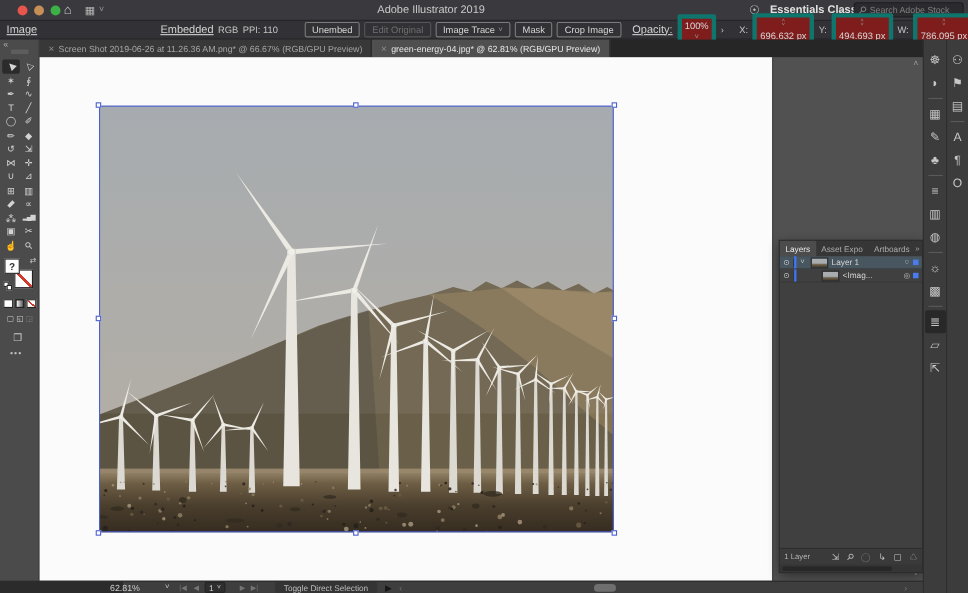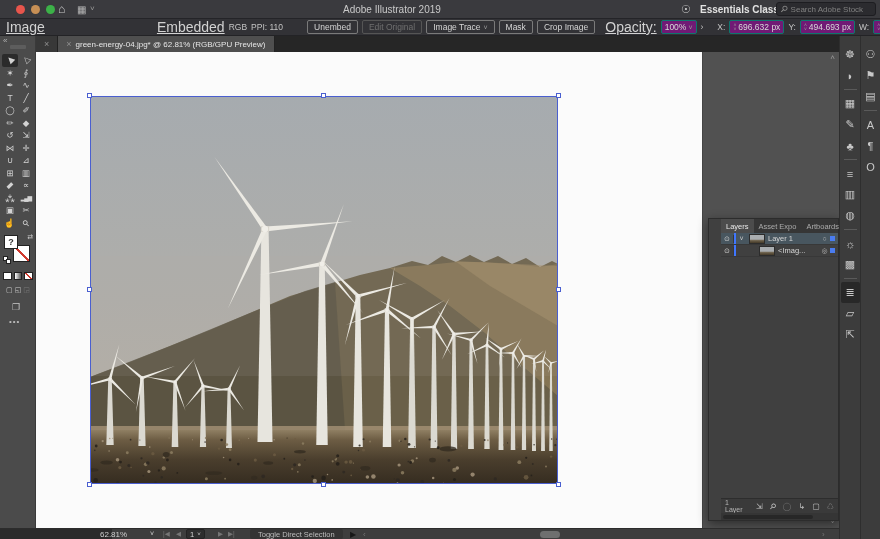--- a/index.html
+++ b/index.html
@@ -16,25 +16,25 @@
   .bulb-ic { position:absolute; left:681px; top:3px; font-size:11px; color:#cfcfcf; }
   .ws-name { position:absolute; left:700px; top:4px; font-size:10px; font-weight:bold; color:#e2e2e2; }
   .ws-name-chev { position:absolute; left:762px; top:5px; font-size:8px; color:#a9a9a9; }
   .searchbox { position:absolute; left:776px; top:2px; width:100px; height:14px; background:#2b2b2f; border:1px solid #1d1d21; border-radius:3px; display:flex; align-items:center; padding:0 4px; gap:3px; }
   .searchbox .mag { font-size:9px; color:#8d8d8d; display:inline-block; transform:rotate(45deg); }
   .searchbox input { flex:1; background:transparent; border:none; outline:none; color:#bdbdbd; font-size:8px; font-family:"Liberation Sans",sans-serif; width:70px; }
   .searchbox input::placeholder { color:#808080; }
 
   
   .controlbar { position:absolute; left:0; top:19px; width:880px; height:17px; background:#323236; border-bottom:1px solid #232326; display:flex; align-items:center; padding:0 6px; gap:4px; white-space:nowrap; }
-  .cb-link { color:#d2d2d2; text-decoration:underline; font-size:14px; }
+  .cb-link { color:#d2d2d2; text-decoration:underline; font-size:10px; }
   .cb-text { color:#c4c4c4; font-size:8.5px; }
   .cb-btn { border:1px solid #7a7a7a; border-radius:2px; color:#d6d6d6; font-size:8.5px; padding:1px 6px; background:transparent; display:inline-flex; align-items:center; gap:3px; }
   .cb-btn.disabled { color:#6f6f6f; border-color:#555; }
-  .cb-field { background:#701a75; border:1px solid #0f766e; border-radius:2px; color:#d8d8d8; font-size:8.5px; padding:1px 3px; display:inline-flex; align-items:center; gap:2px; }
+  .cb-field { background:#7f1d1d; border:4px solid #0f766e; border-radius:2px; color:#d8d8d8; font-size:8.5px; padding:1px 3px; display:inline-flex; align-items:center; gap:2px;flex-direction:column; }
   .stepper { display:inline-flex; flex-direction:column; line-height:4px; font-size:5px; color:#9a9a9a; }
   .chev8 { font-size:7px; color:#9a9a9a; }
   .ref-grid { width:11px; height:11px; display:inline-block; background-image:radial-gradient(#bdbdbd 1px, transparent 1.2px); background-size:4px 4px; background-position:1px 1px; }
   .chain-btn { background:#1f1f22; border:1px solid #141416; border-radius:2px; padding:0 3px; color:#cfcfcf; font-size:9px; }
 
   
   .tabbar { position:absolute; left:36px; top:36px; width:803px; height:16px; background:#262626; display:flex; }
   .doc-tab { height:16px; display:flex; align-items:center; gap:4px; padding:0 8px; font-size:8px; color:#a5a5a5; background:#383838; border-right:1px solid #222; }
   .doc-tab.active { background:#4f4f4f; color:#e6e6e6; }
   .tab-close { font-size:9px; color:#8f8f8f; }
@@ -80,21 +80,21 @@
 
   
   .dock { position:absolute; top:36px; height:503px; width:21px; background:#3c3c3c; border-left:1px solid #2e2e2e; display:flex; flex-direction:column; align-items:center; padding-top:8px; }
   #dock1 { left:839px; }
   #dock2 { left:860px; width:20px; }
   .dock-ic { width:19px; height:21px; display:flex; align-items:center; justify-content:center; color:#c8c8c8; font-size:11px; border-radius:2px; flex:none; }
   .dock-ic.active { background:#282828; }
   .dock-div { width:13px; height:1px; background:#5a5a5a; margin:3px 0; flex:none; }
 
   
-  .layers-panel { position:absolute; left:708px; top:218px; width:131px; height:303px; background:#404040; border:1px solid #2c2c2c; box-shadow:0 3px 10px rgba(0,0,0,.45); display:flex; flex-direction:column;padding-left:12px; }
+  .layers-panel { position:absolute; left:708px; top:218px; width:131px; height:303px; background:#404040; border:1px solid #2c2c2c; box-shadow:0 3px 10px rgba(0,0,0,.45); display:flex; flex-direction:column; }
   .lp-tabs { height:14px; background:#363636; display:flex; align-items:stretch; font-size:7.5px; color:#ababab; }
   .lp-tab { padding:0 5px; display:flex; align-items:center; white-space:nowrap; }
   .lp-tab.active { background:#4c4c4c; color:#e8e8e8; }
   .lp-tabs .lp-right { margin-left:auto; display:flex; align-items:center; gap:3px; padding-right:3px; color:#9d9d9d; font-size:7px; }
   .lp-body { flex:1; position:relative; background:#404040; }
   .lp-row { height:12px; display:flex; align-items:center; font-size:7.5px; color:#d5d5d5; border-bottom:1px solid #383838; position:relative; }
   .lp-row.sel { background:#48565f; }
   .lp-eye { width:13px; text-align:center; color:#c9c9c9; font-size:7px; border-right:1px solid #383838; }
   .lp-colorbar { width:2px; height:100%; background:#3f76ff; margin-right:1px; }
   .lp-chev { width:9px; text-align:center; color:#c9c9c9; font-size:7px; }
@@ -187,20 +187,21 @@
         <span>786.095 px</span>
       </span>
     <span class="chain-btn">⚭</span>
     <span class="cb-text">H:</span>
 
   </div>
 
   <div class="tabbar">
     <div class="doc-tab">
       <span class="tab-close">×</span>
+      <span>Screen Shot 2019-06-26 at 11.26.36 AM.png* @ 66.67% (RGB/GPU Preview)</span>
     </div>
     <div class="doc-tab active">
       <span class="tab-close">×</span>
       <span>green-energy-04.jpg* @ 62.81% (RGB/GPU Preview)</span>
     </div>
   </div>
 
   <div class="toolbar">
     <span class="collapse-tools">«</span>
     <span class="grip"></span>

